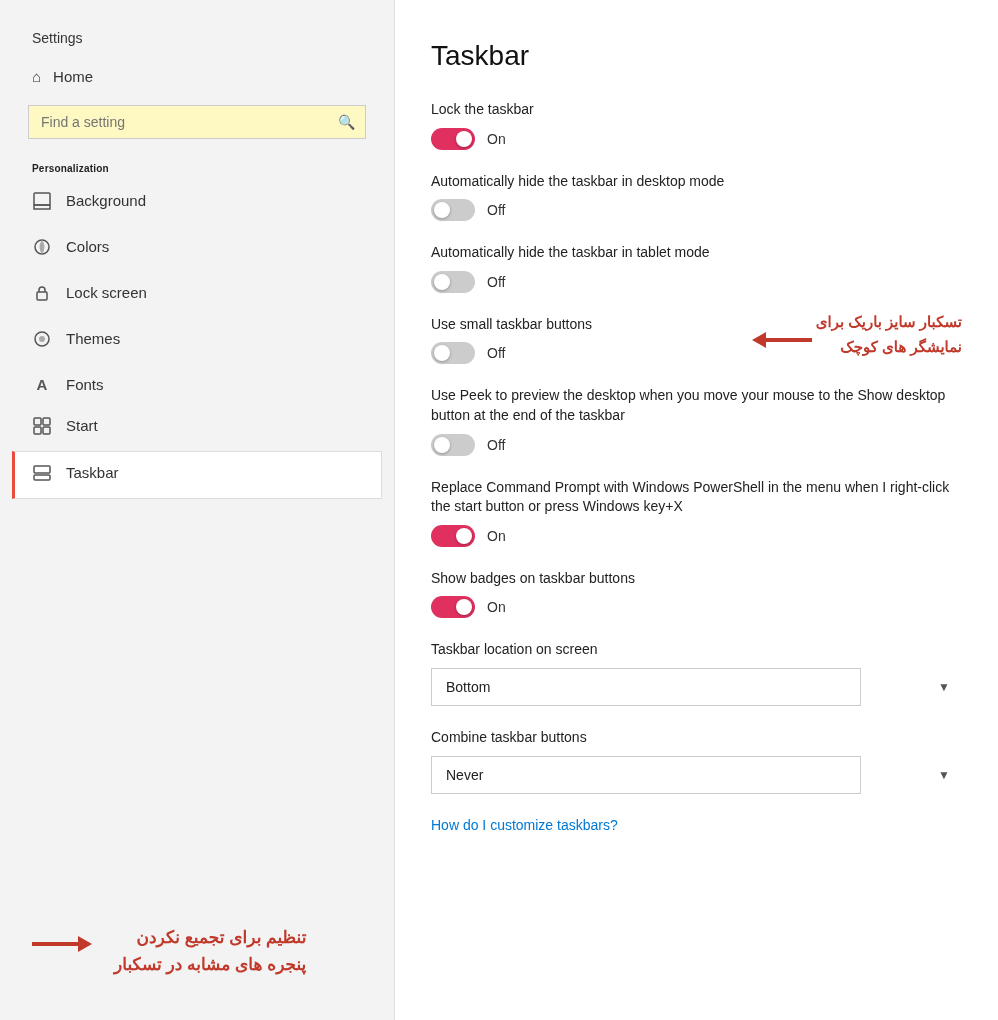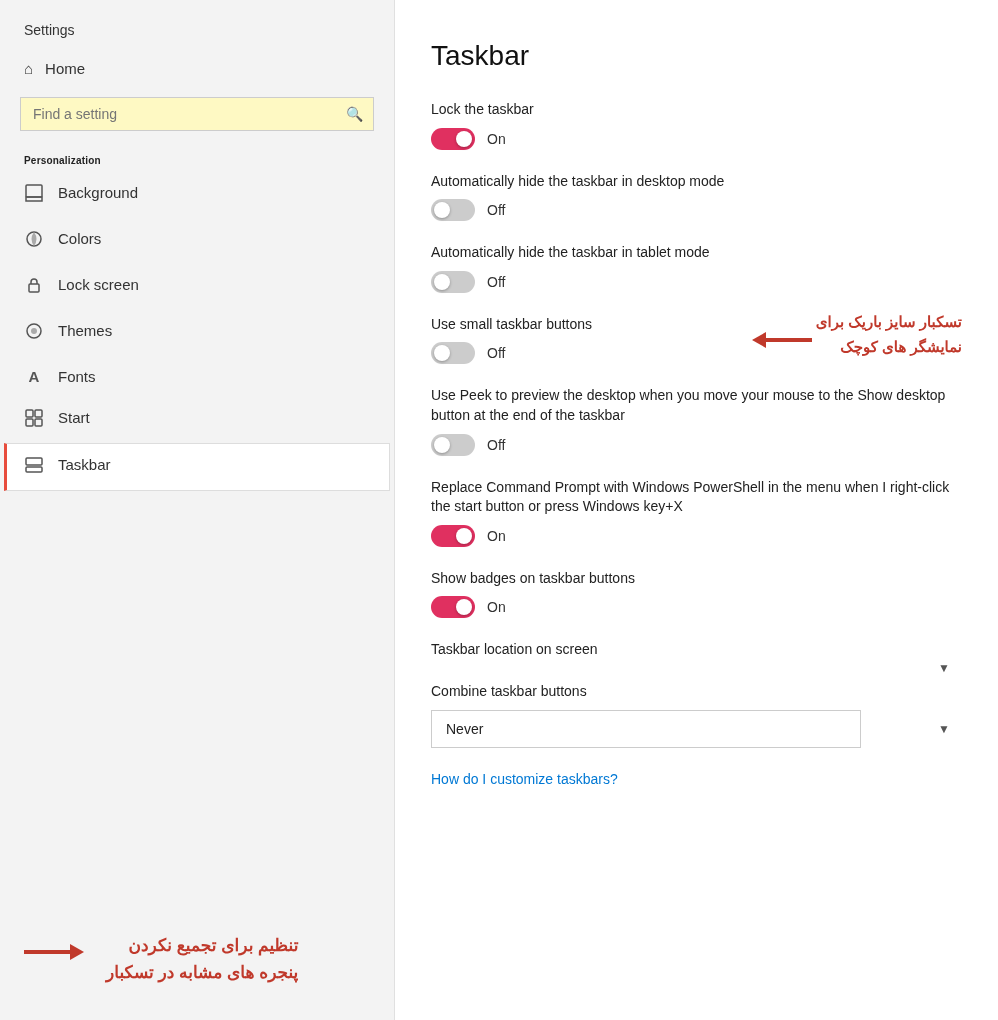--- a/index.html
+++ b/index.html
@@ -5,21 +5,21 @@
     * { box-sizing: border-box; margin: 0; padding: 0; }
     body { font-family: 'Segoe UI', sans-serif; background: #f3f3f3; display: flex; height: 1020px; width: 998px; overflow: hidden; }
 
     
     .sidebar {
       width: 395px;
       min-width: 395px;
       background: #f3f3f3;
       display: flex;
       flex-direction: column;
-      padding: 4px;
+      padding: 12px;
       border-right: 1px solid #e0e0e0;
       height: 100%;
     }
 
     .sidebar-title {
       font-size: 14px;
       color: #333;
       padding: 18px 20px 10px 20px;
       font-weight: 400;
     }
@@ -410,20 +410,26 @@
           <div class="toggle-thumb"></div>
         </div>
       </div>
       <span class="toggle-value">On</span>
     </div>
   </div>
 
   <div class="setting-row">
     <div class="setting-label">Taskbar location on screen</div>
     <div class="setting-select-wrap">
+      <select class="setting-select">
+        <option>Bottom</option>
+        <option>Top</option>
+        <option>Left</option>
+        <option>Right</option>
+      </select>
       <span class="select-arrow">▼</span>
     </div>
   </div>
 
   <div class="setting-row">
     <div class="setting-label">Combine taskbar buttons</div>
     <div class="setting-select-wrap">
       <select class="setting-select">
         <option>Never</option>
         <option>Always, hide labels</option>

